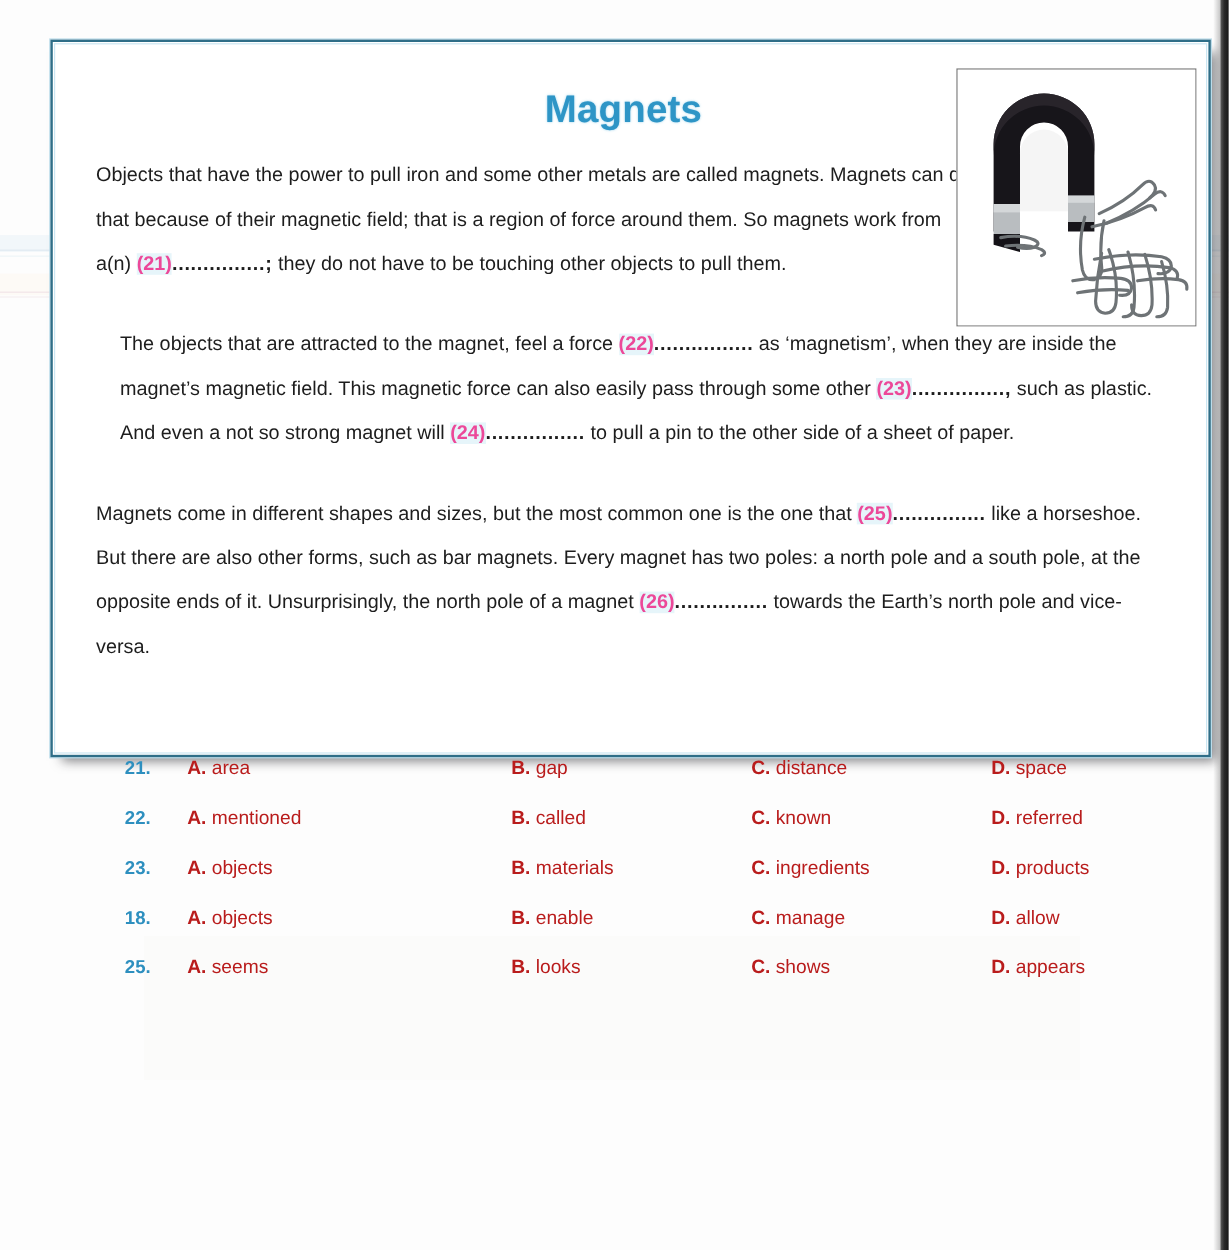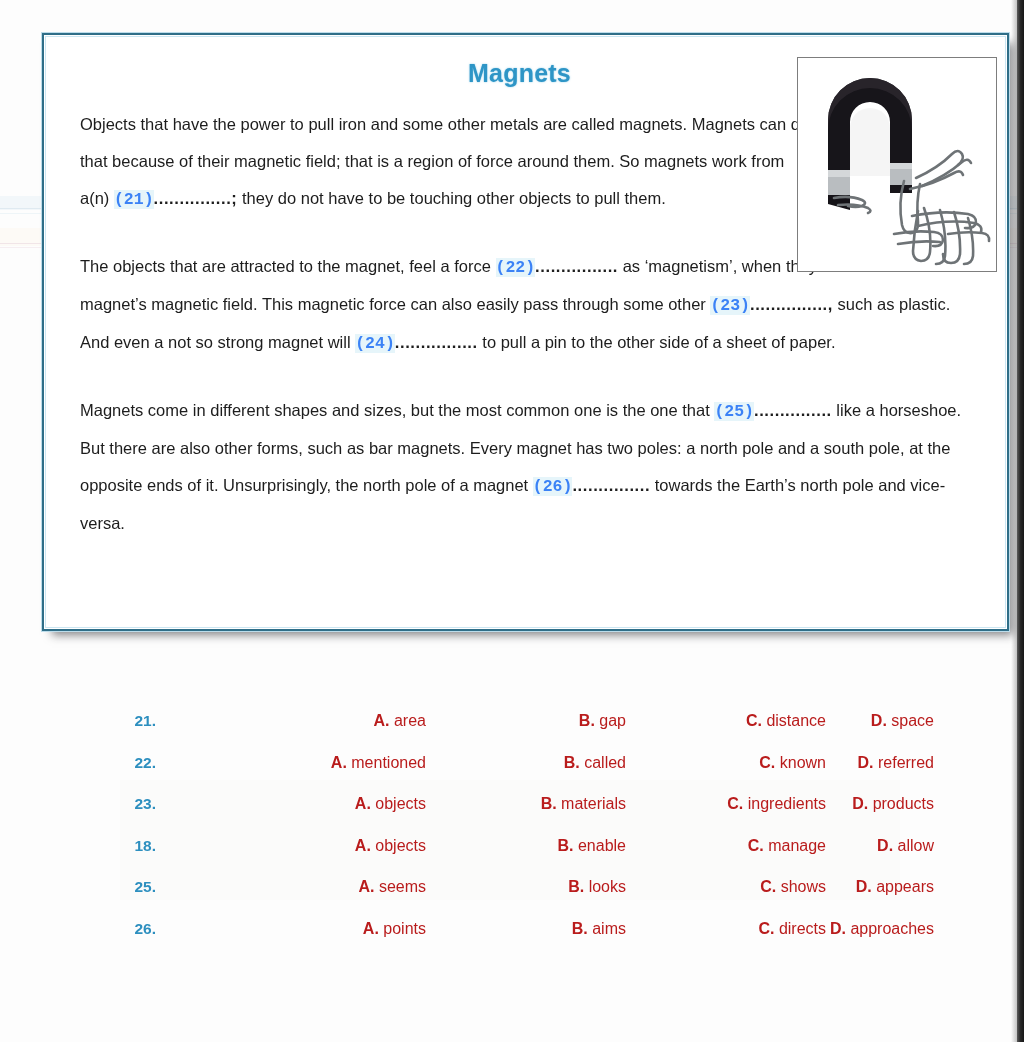--- a/index.html
+++ b/index.html
@@ -86,25 +86,25 @@
 
   .box-inner {
     position: relative;
     padding: 24px 30px 10px 18px;
     height: 100%;
     box-sizing: border-box;
   }
 
   .article-title {
     text-align: center;
-    font-size: 25px;
+    font-size: 32px;
     font-weight: bold;
     color: #2e95c6;
     letter-spacing: 0.2px;
-    margin: 0 0 18px 0;
+    margin: 14px 0 18px 0;
     text-shadow: 0 0 2px rgba(110,190,225,0.75);
   }
 
   .figure {
     position: absolute;
     right: 10px;
     top: 22px;
     width: 200px;
     height: 215px;
     border: 1px solid #7d7d7d;
@@ -116,38 +116,36 @@
 
   .article-body {
     font-size: 16.5px;
     line-height: 37px;
     color: #1d1d1d;
     padding-left: 18px;
     padding-right: 10px;
   }
   .para { margin: 0 0 22px 0; }
   .para.p1 { width: 735px; }
-  .para.p2 { margin-top: 30px; }
+  .para.p2 { margin-top: 30px; margin-left: 20px; }
   .para.p3 { margin-top: 30px; }
 
   .blank-num {
-    color: #3b82f6;
+    color: #ec4899;
     font-weight: bold;
     background: rgba(200,232,244,0.45);
-    font-family: Liberation Mono, monospace;
   }
   .dots { letter-spacing: 0.6px; color: #1d1d1d; font-weight: bold; }
 
   
   .options {
     position: absolute;
     left: 104px;
-    top: 712px;
+    top: 632px;
     width: 830px;
-    text-align: right;
   }
   .opt-row {
     display: grid;
     grid-template-columns: 52px 270px 200px 200px auto;
     align-items: baseline;
     height: 41.5px;
     font-size: 16px;
   }
   .q-num {
     color: #2d8fbf;
@@ -257,24 +255,17 @@
         <span class="opt"><span class="letter">C. </span><span>manage</span></span>
         <span class="opt"><span class="letter">D. </span><span>allow</span></span>
       </div>
       <div class="opt-row">
         <span class="q-num">25.</span>
         <span class="opt"><span class="letter">A. </span><span>seems</span></span>
         <span class="opt"><span class="letter">B. </span><span>looks</span></span>
         <span class="opt"><span class="letter">C. </span><span>shows</span></span>
         <span class="opt"><span class="letter">D. </span><span>appears</span></span>
       </div>
-      <div class="opt-row">
-        <span class="q-num">26.</span>
-        <span class="opt"><span class="letter">A. </span><span>points</span></span>
-        <span class="opt"><span class="letter">B. </span><span>aims</span></span>
-        <span class="opt"><span class="letter">C. </span><span>directs</span></span>
-        <span class="opt"><span class="letter">D. </span><span>approaches</span></span>
-      </div>
     </div>
 
   <div class="scan-edge-right-soft"></div>
   <div class="scan-edge-right"></div>
 </div>
 
 </body></html>

